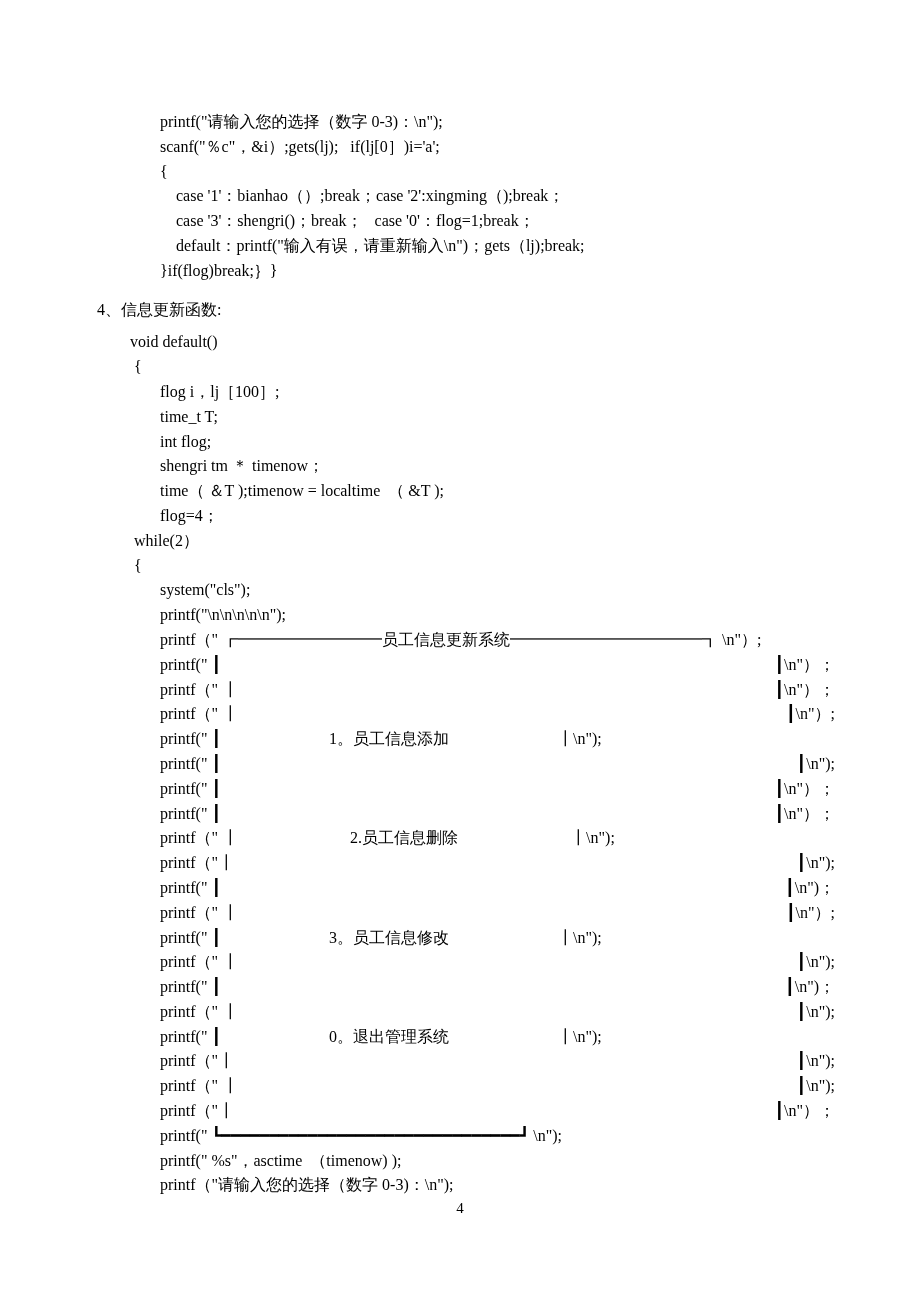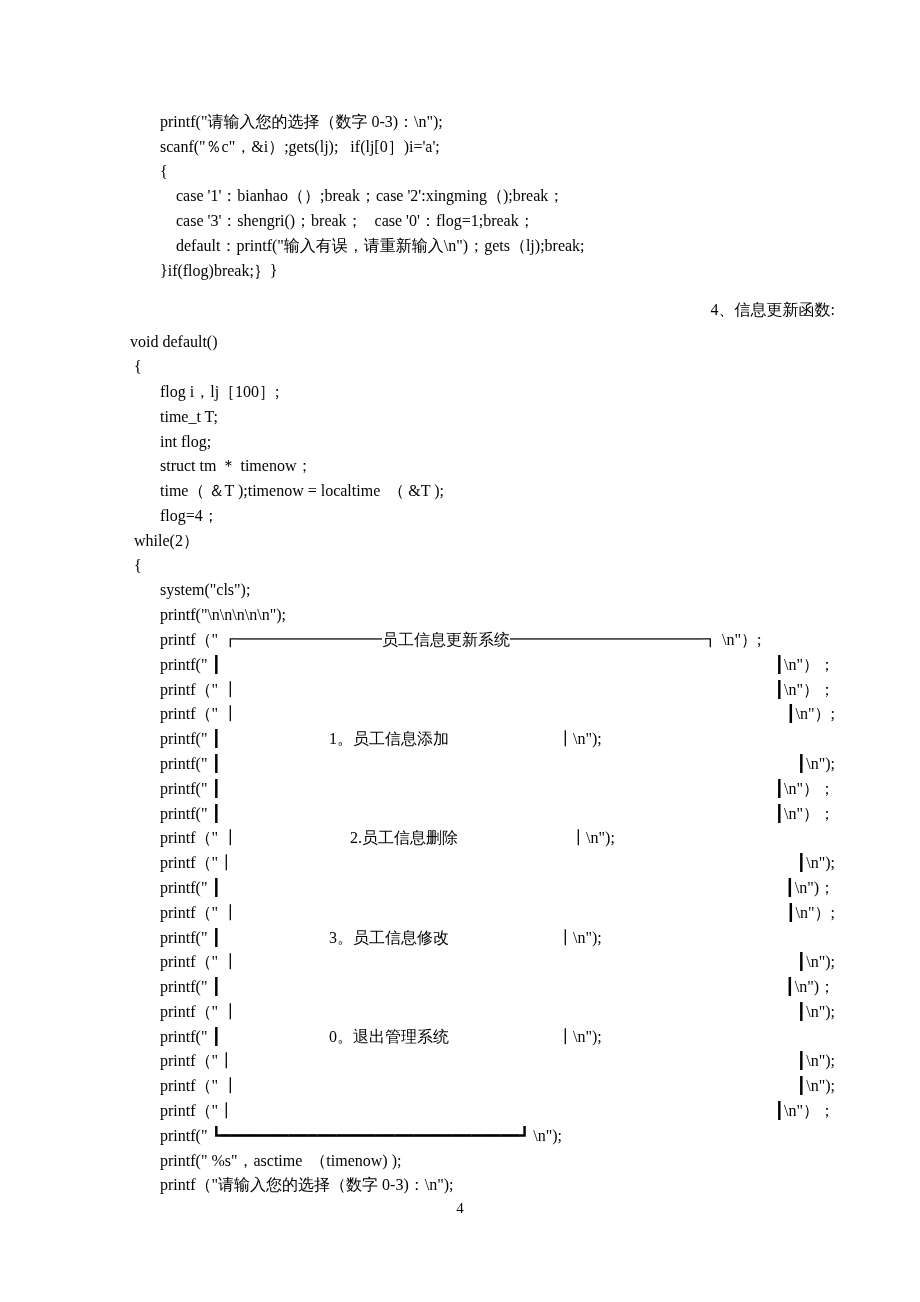--- a/index.html
+++ b/index.html
@@ -18,21 +18,21 @@
     box-sizing: border-box;
     position: relative;
     height: 100%;
   }
   .code-line {
     white-space: pre;
     line-height: 1.55;
   }
   .indent1 { padding-left: 75px; }
   .indent0 { padding-left: 45px; }
-  .indent-1 { padding-left: 12px; text-align: right; }
+  .indent-1 { padding-left: 12px; }
   .heading {
     margin-top: 14px;
     margin-bottom: 8px;
   }
   .page-number {
     position: absolute;
     bottom: 85px;
     left: 0;
     width: 100%;
     text-align: center;
@@ -65,21 +65,21 @@
   <div class="code-line indent1">    default：printf("输入有误，请重新输入\n")；gets（lj);break;</div>
   <div class="code-line indent1">}if(flog)break;｝}</div>
 
   <div class="code-line indent-1 heading">4、信息更新函数:</div>
 
   <div class="code-line indent0">void default()</div>
   <div class="code-line indent0"> {</div>
   <div class="code-line indent1">flog i，lj［100］;</div>
   <div class="code-line indent1">time_t T;</div>
   <div class="code-line indent1">int flog;</div>
-  <div class="code-line indent1">struct tm ＊ timenow；</div>
+  <div class="code-line indent1">shengri tm ＊ timenow；</div>
   <div class="code-line indent1">time（ ＆T );timenow = localtime  （ &amp;T );</div>
   <div class="code-line indent1">flog=4；</div>
 
   <div class="code-line indent0"> while(2）</div>
   <div class="code-line indent0"> {</div>
   <div class="code-line indent1">system("cls");</div>
   <div class="code-line indent1">printf("\n\n\n\n\n");</div>
 
   <div class="box-line">
     <span class="prefix">printf（" ┏</span><span class="middle">━━━━━━━━━员工信息更新系统━━━━━━━━━━━━┓ \n"）;</span>

